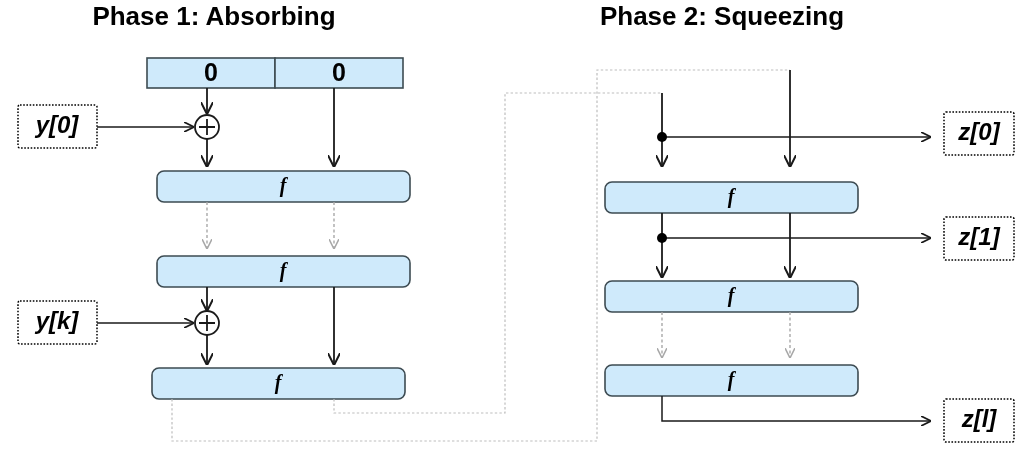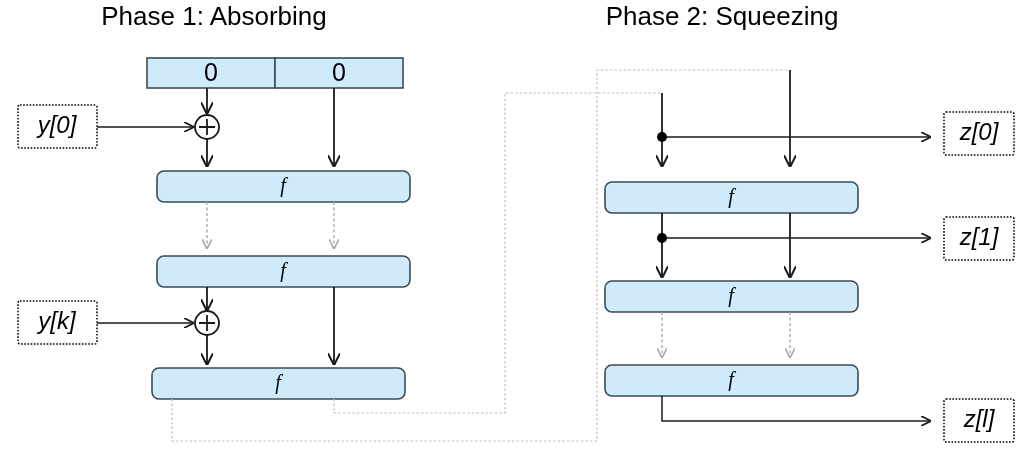--- a/index.html
+++ b/index.html
@@ -10,20 +10,21 @@
   body {
     width: 1023px;
     height: 451px;
     font-family: "Liberation Sans", sans-serif;
     overflow: hidden;
   }
   #diagram-root {
     position: relative;
     width: 1023px;
     height: 335px;
+    font-weight: bold;
   }
   svg.diagram {
     display: block;
     width: 1023px;
     height: 451px;
   }
   .phase-title {
     font-family: "Liberation Sans", sans-serif;
     font-size: 26px;
     fill: #000000;

